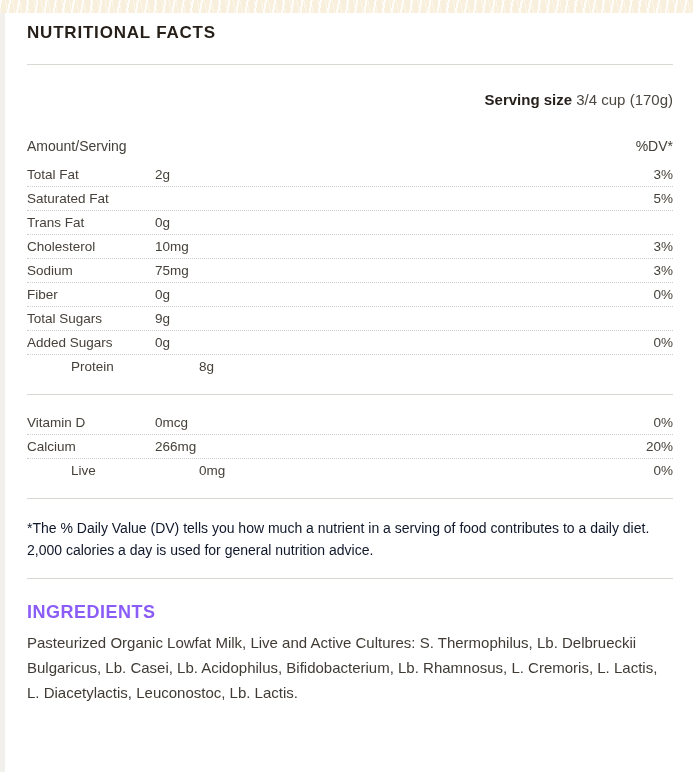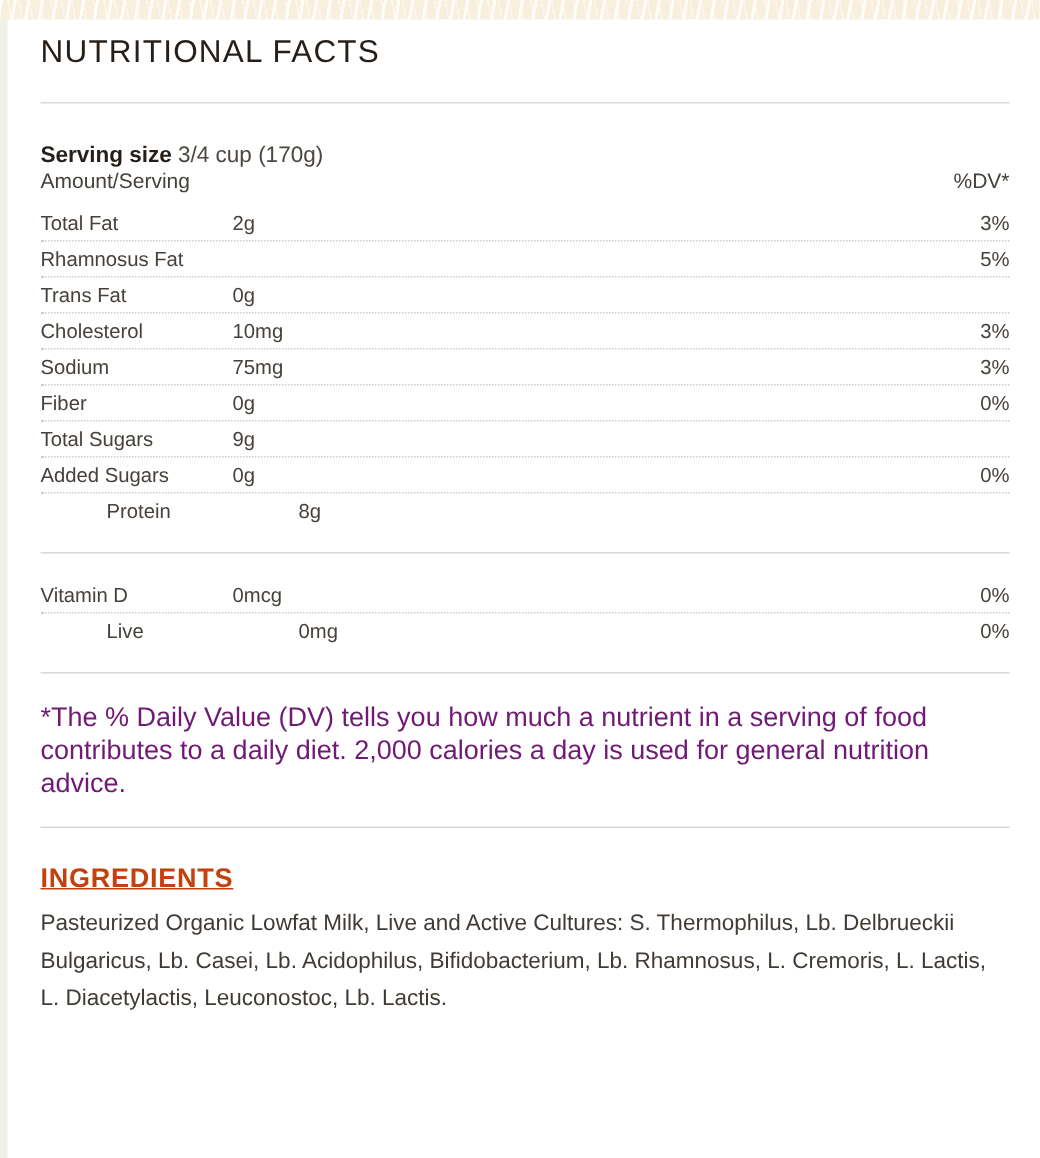--- a/index.html
+++ b/index.html
@@ -19,54 +19,54 @@
   .left-strip{
     position:absolute;top:13px;left:0;width:5px;height:759px;
     background:#f2f0ed;
   }
   .content{
     position:absolute;top:13px;left:5px;width:688px;
     padding:0 20px 0 22px;box-sizing:border-box;
   }
   .panel-title{
     margin:10px 0 0 0;
-    font-size:21px;font-weight:normal;letter-spacing:.8px;
+    font-size:17px;font-weight:bold;letter-spacing:.8px;
     color:#261f19;
   }
   .rule{
     border:none;border-top:1px solid #dbd8d4;margin:21px 0 0 0;
   }
   .serving-line{
-    margin-top:26px;font-size:15px;color:#4c4740;
+    margin-top:26px;font-size:15px;color:#4c4740;text-align:right;
   }
   .serving-label{font-weight:bold;color:#261f19;}
   .thead{
     display:flex;justify-content:space-between;
-    font-size:14px;color:#44403a;
+    margin-top:30px;font-size:14px;color:#44403a;
   }
   .ntable{margin-top:9px;}
   .nrow{
     display:flex;align-items:center;height:23px;
     border-bottom:1px dotted #cfccc6;
     font-size:13.5px;color:#46413a;
   }
   .nrow:last-child{border-bottom:none;margin-left:44px;}
   .nlabel{width:128px;flex-shrink:0;}
   .namount{flex:1;}
   .ndv{margin-left:auto;text-align:right;}
   .group-rule{border:none;border-top:1px solid #dbd8d4;}
   .rule-mid{margin:16px 0 16px 0;}
   .rule-after{margin:16px 0 0 0;}
   .footnote{
-    margin-top:18px;font-size:18px;line-height:22px;color:#701a75;
+    margin-top:18px;font-size:14px;line-height:22px;color:#0f172a;
   }
   .rule-footer{border:none;border-top:1px solid #dbd8d4;margin:17px 0 0 0;}
   .ing-title{
     margin:23px 0 0 0;font-size:18px;font-weight:bold;
-    letter-spacing:.5px;color:#c2410c;text-decoration:underline;
+    letter-spacing:.5px;color:#8b5cf6;
   }
   .ing-text{
     margin-top:7px;font-size:15px;line-height:25px;color:#403b34;
     max-width:641px;
   }
 </style>
 </head>
 <body>
 
 <div class="top-band"></div>
@@ -88,21 +88,21 @@
   <div class="ntable">
 
 
       <div class="nrow">
         <span class="nlabel">Total Fat</span>
         <span class="namount">2g</span>
         <span class="ndv">3%</span>
       </div>
 
       <div class="nrow">
-        <span class="nlabel">Rhamnosus Fat</span>
+        <span class="nlabel">Saturated Fat</span>
         <span class="ndv">5%</span>
       </div>
 
       <div class="nrow">
         <span class="nlabel">Trans Fat</span>
         <span class="namount">0g</span>
         <span class="ndv"></span>
       </div>
 
       <div class="nrow">
@@ -146,20 +146,25 @@
   <hr class="group-rule rule-mid">
 
   <div class="ntable">
 
       <div class="nrow">
         <span class="nlabel">Vitamin D</span>
         <span class="namount">0mcg</span>
         <span class="ndv">0%</span>
       </div>
 
+      <div class="nrow">
+        <span class="nlabel">Calcium</span>
+        <span class="namount">266mg</span>
+        <span class="ndv">20%</span>
+      </div>
 
       <div class="nrow">
         <span class="nlabel">Live</span>
         <span class="namount">0mg</span>
         <span class="ndv">0%</span>
       </div>
 
     </div>
 
   <hr class="group-rule rule-after">

